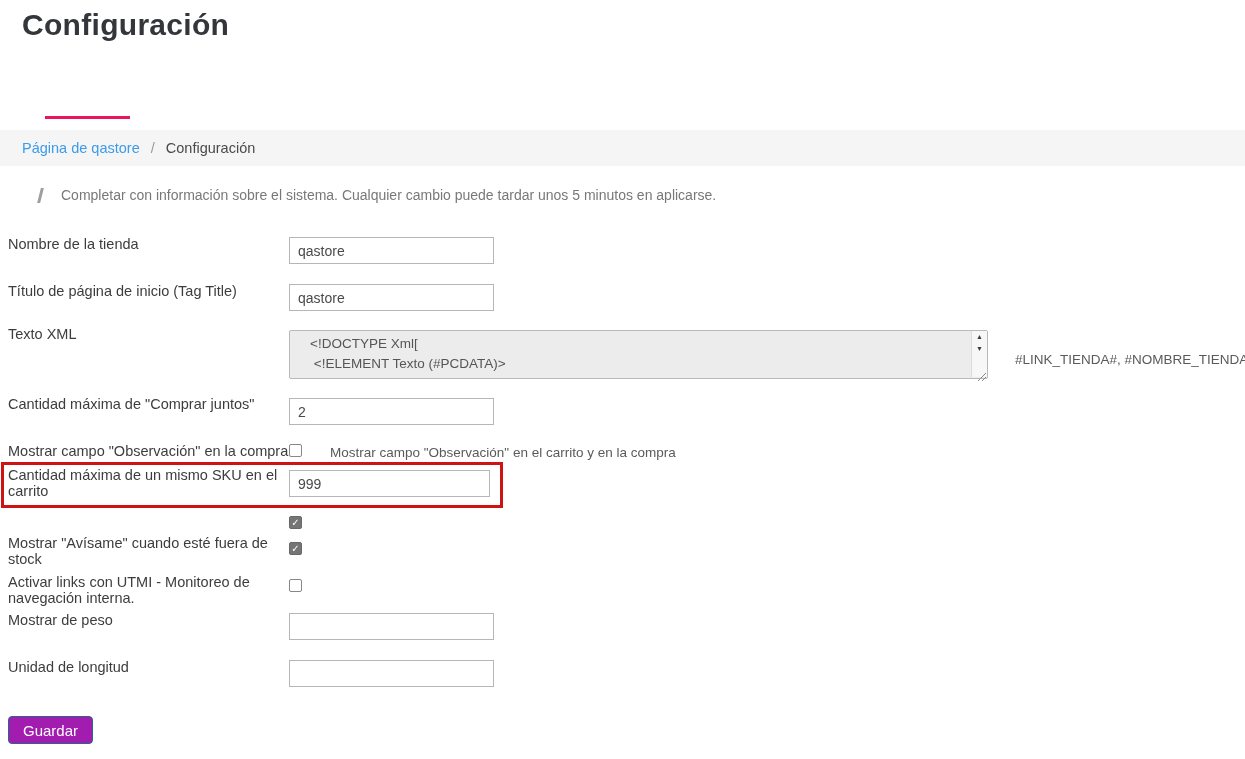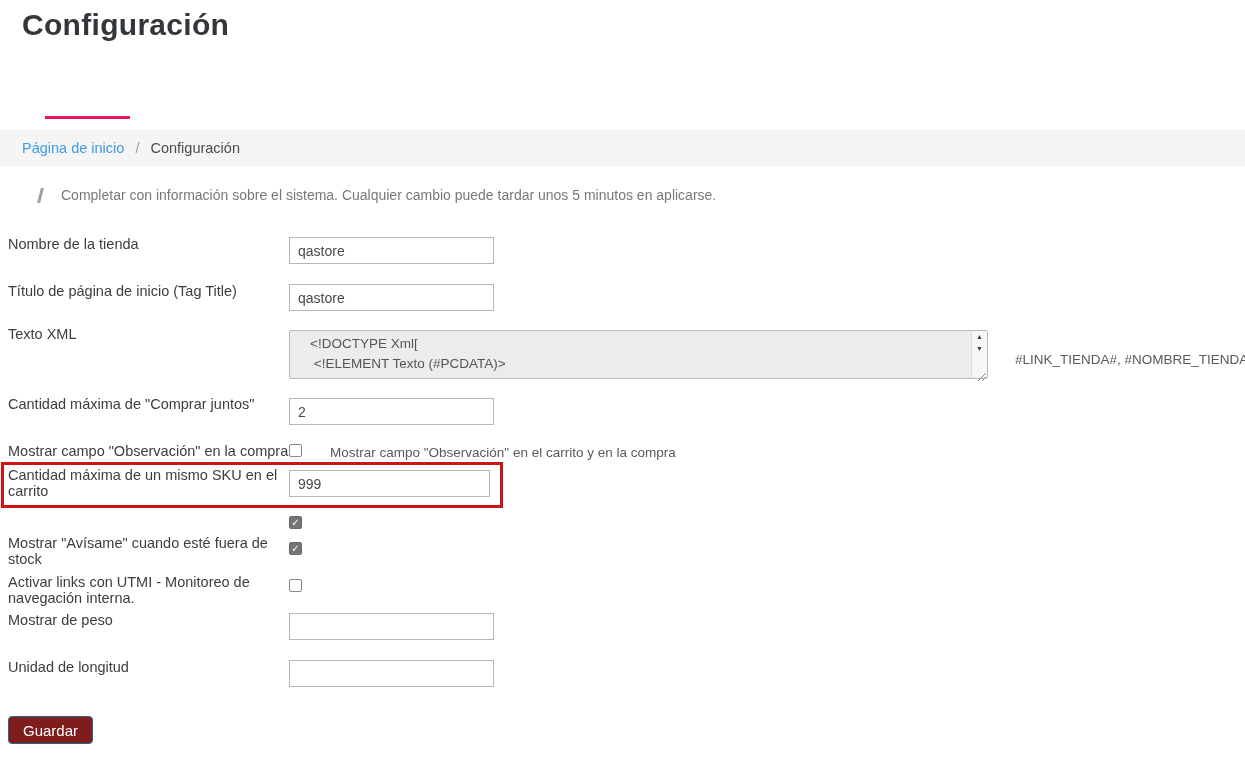--- a/index.html
+++ b/index.html
@@ -63,35 +63,35 @@
   .cb[data-checked="false"] .check-glyph { visibility:hidden; }
   .cb-obs    { top:444px; }
   .cb-extra  { top:516px; }
   .cb-notify { top:542px; }
   .cb-utmi   { top:579px; }
 
   .highlight-box { position:absolute; left:1px; top:462px; width:502px; height:46px;
     border:3px solid #cf1312; box-sizing:border-box; pointer-events:none; }
 
   .save-btn { position:absolute; left:8px; top:716px; height:28px; padding:0 14px;
-    background:#7f1d1d; border:1px solid #26688c; border-radius:4px; color:#ffffff;
+    background:#a21caf; border:1px solid #26688c; border-radius:4px; color:#ffffff;
     font-size:15px; font-family:"Liberation Sans", sans-serif; cursor:pointer; }
 </style>
 </head>
 <body>
 
 <div class="page">
 
   <h1 class="page-title">Configuración</h1>
 
   <div class="tab-underline"></div>
 
   <div class="breadcrumb">
     <div class="breadcrumb-inner">
-      <a class="crumb-link">Página de inicio</a>
+      <a class="crumb-link">Página de qastore</a>
       <span class="crumb-sep">/</span>
       <span class="crumb-current">Configuración</span>
     </div>
   </div>
 
   <span class="note-bar"></span>
   <span class="note-text">Completar con información sobre el sistema. Cualquier cambio puede tardar unos 5 minutos en aplicarse.</span>
 
   <span class="lbl lbl-r1">Nombre de la tienda</span>
   <input class="inp inp-r1" type="text" value="qastore" style="">

